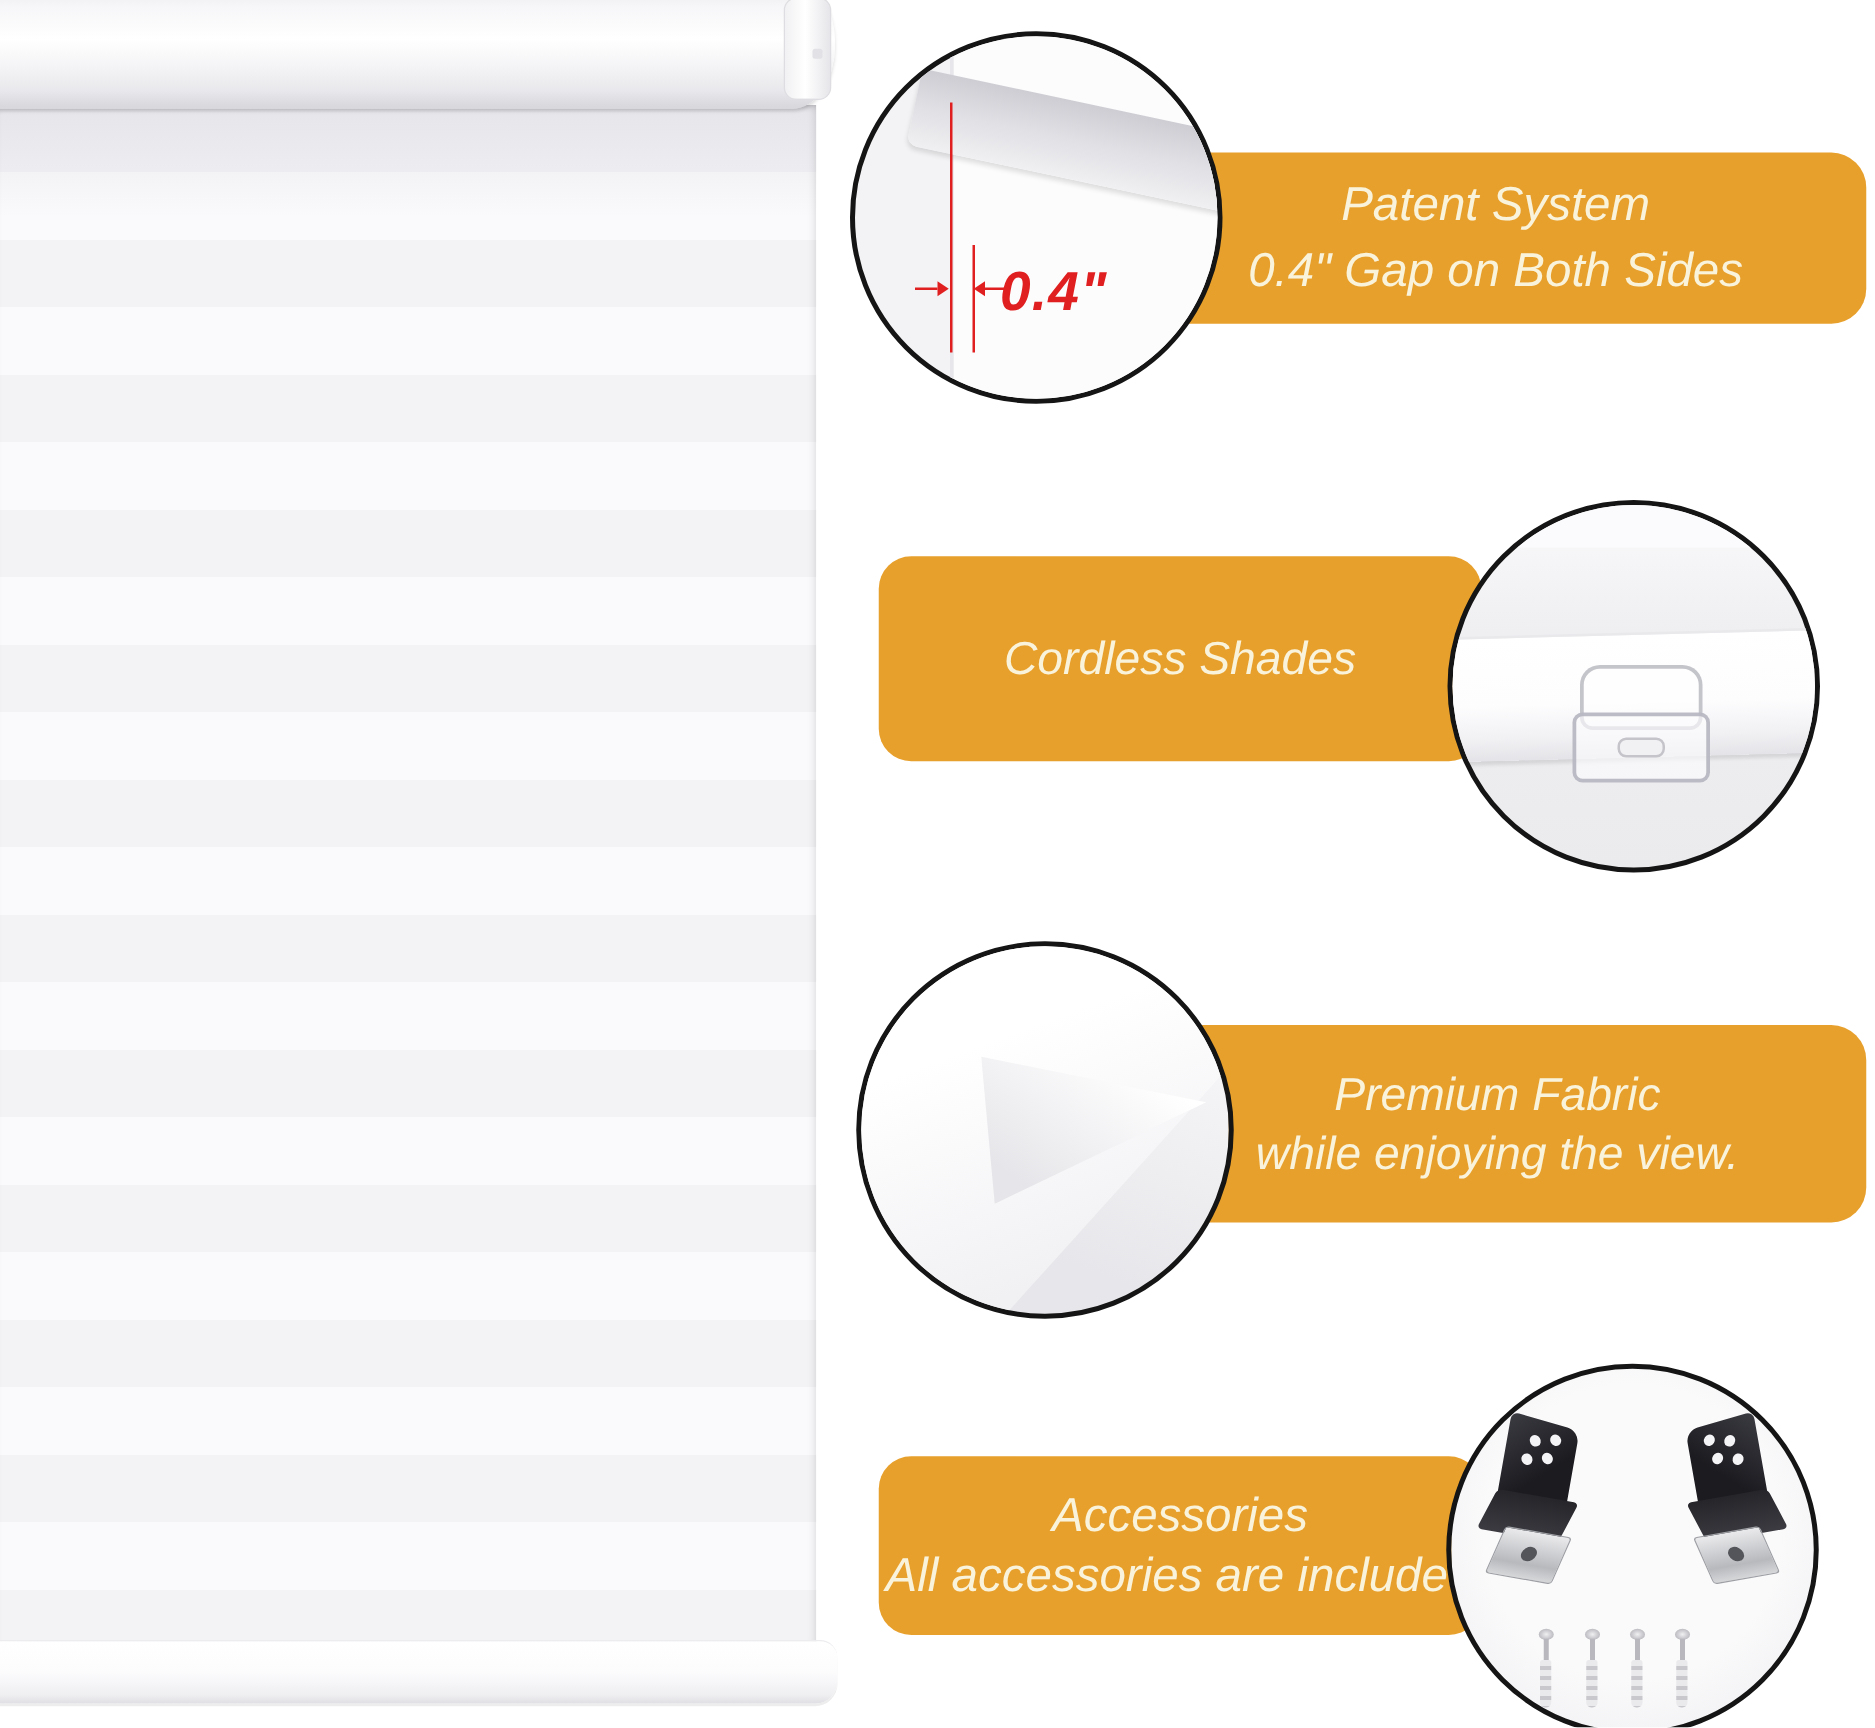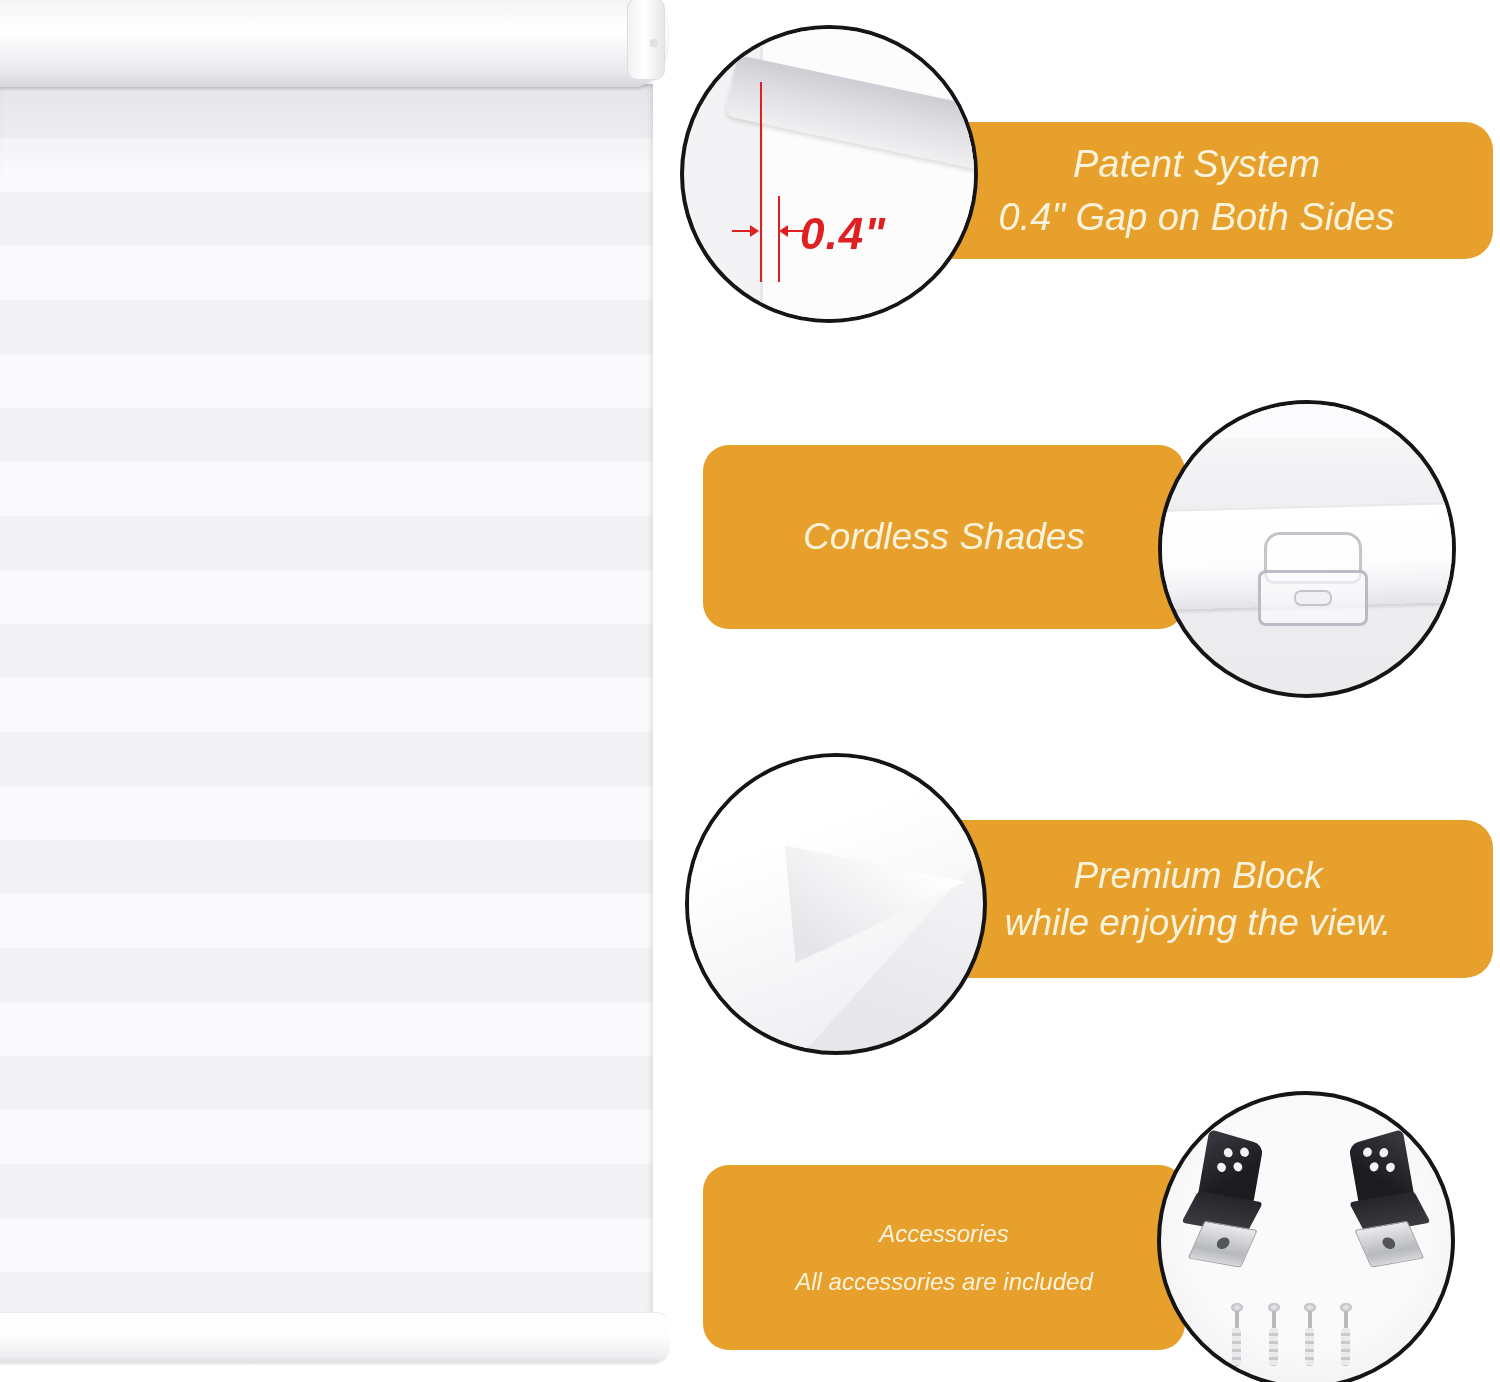--- a/index.html
+++ b/index.html
@@ -60,21 +60,21 @@
   .ci1 .r1{left:76px;top:53px;height:200px;}
   .ci1 .r2{left:94px;top:167px;height:86px;}
   .ar-line{height:2px;background:#E02020;}
   .ci1 .al1{left:48px;top:201px;width:18px;}
   .ci1 .al2{left:104px;top:201px;width:18px;}
   .tri{width:0;height:0;border-style:solid;}
   .ci1 .t1{left:66px;top:196px;border-width:6px 0 6px 9px;border-color:transparent transparent transparent #E02020;}
   .ci1 .t2{left:95px;top:196px;border-width:6px 9px 6px 0;border-color:transparent #E02020 transparent transparent;}
   .gap-label{left:116px;top:180px;font-size:44px;font-weight:bold;color:#E02020;letter-spacing:1px;}
   
-  .b2{left:703px;top:445px;width:482px;height:184px;border-radius:26px;font-size:37px;line-height:50px;}
+  .b2{left:703px;top:445px;width:482px;height:164px;border-radius:26px;font-size:37px;line-height:50px;}
   .ci2{left:1158px;top:400px;width:290px;height:290px;background:linear-gradient(180deg,#FAFAFB 0%,#EFEFF2 35%,#EBEBEE 100%);}
   .ci2 .topband{left:-10px;top:0;width:310px;height:34px;background:#FBFBFD;}
   .ci2 .railband{
     left:-10px;top:102px;width:310px;height:98px;transform:rotate(-1.5deg);
     background:linear-gradient(180deg,#FFFFFF 0%,#FDFDFE 55%,#F1F1F4 82%,#E4E4E8 100%);
     border-top:2px solid #E9E9EC;box-shadow:0 3px 3px rgba(0,0,0,0.10);
   }
   .ci2 .tab-top{left:102px;top:128px;width:92px;height:46px;border:3px solid rgba(186,186,194,0.85);
     border-radius:16px 16px 10px 10px;background:rgba(255,255,255,0.45);}
   .ci2 .tab-bot{left:96px;top:166px;width:104px;height:50px;border:3px solid rgba(178,178,188,0.85);
@@ -88,21 +88,21 @@
     clip-path:polygon(0 0,100% 0,100% 30%,26% 112%,0 100%);
     background:linear-gradient(160deg,#FFFFFF 30%,#F1F1F4 78%);
   }
   .ci3 .curl{
     left:96px;top:66px;width:180px;height:140px;
     clip-path:polygon(0 16%,100% 42%,6% 100%);
     background:linear-gradient(215deg,#FFFFFF 25%,#E6E6EA 85%);
     filter:drop-shadow(0 2px 2px rgba(0,0,0,0.14));
   }
   
-  .b4{left:703px;top:1165px;width:482px;height:185px;border-radius:26px;font-size:24px;line-height:48px;}
+  .b4{left:703px;top:1165px;width:482px;height:143px;border-radius:26px;font-size:38px;line-height:48px;}
   .ci4{left:1157px;top:1091px;width:290px;height:290px;background:radial-gradient(circle at 50% 45%,#FAFAFB 55%,#ECECEF 100%);}
   .bracket{width:88px;height:132px;}
   .bk-left{left:26px;top:42px;transform:rotate(10deg);}
   .bk-right{left:176px;top:42px;transform:rotate(-10deg) scaleX(-1);}
   .bk-plate{left:10px;top:0;width:56px;height:70px;transform:skewY(6deg);
     background:linear-gradient(135deg,#3B3B42,#1B1B20 60%);border-radius:6px 10px 4px 4px;}
   .bk-hole{width:9px;height:9px;border-radius:50%;background:#F4F4F6;}
   .h1{left:18px;top:13px;} .h2{left:34px;top:8px;} .h3{left:14px;top:29px;} .h4{left:30px;top:24px;}
   .bk-base{left:4px;top:60px;width:66px;height:34px;transform:skewX(-18deg);
     background:linear-gradient(180deg,#25252A,#3B3B41);border-radius:4px;}
@@ -152,21 +152,21 @@
   </div>
   <div class="circle ci2">
     <div class="topband"></div>
     <div class="railband"></div>
     <div class="tab-top"></div>
     <div class="tab-bot"></div>
     <div class="tab-slot"></div>
   </div>
 
   <div class="banner b3">
-    <div class="bl">Premium Block</div>
+    <div class="bl">Premium Fabric</div>
     <div class="bl">while enjoying the view.</div>
   </div>
   <div class="circle ci3">
     <div class="sheet"></div>
     <div class="curl"></div>
   </div>
 
   <div class="banner b4">
     <div class="bl">Accessories</div>
     <div class="bl">All accessories are included</div>

